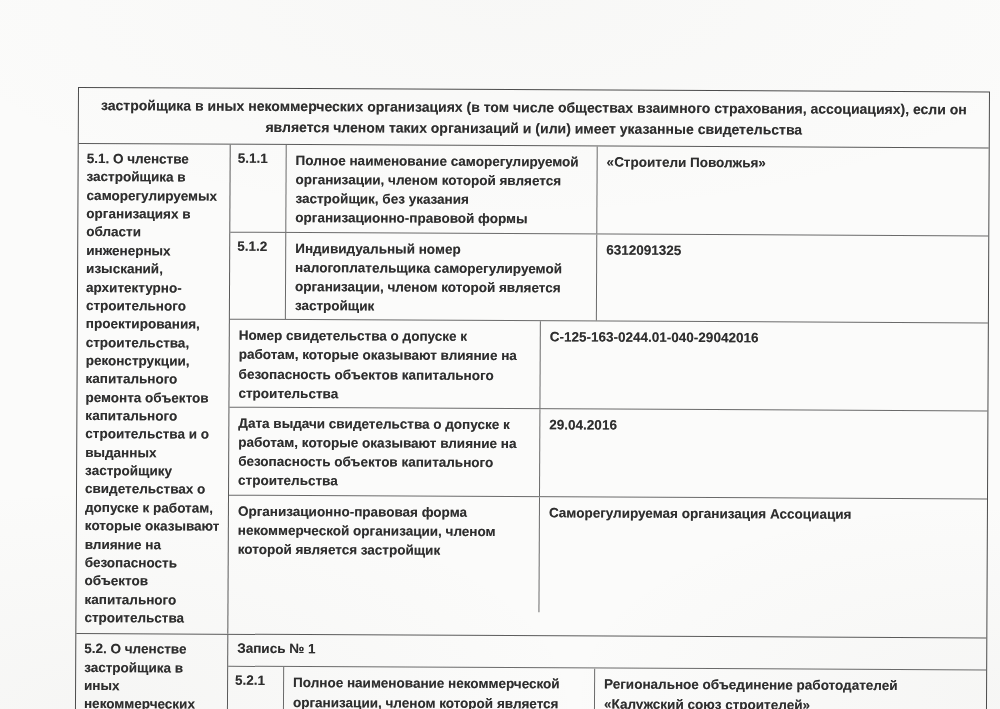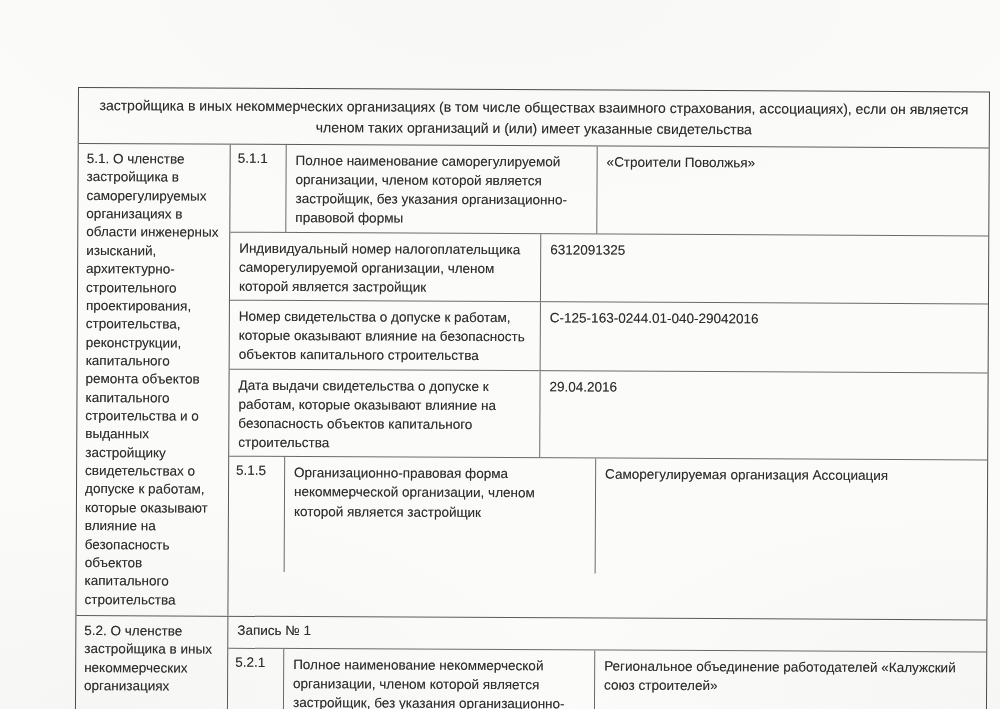--- a/index.html
+++ b/index.html
@@ -12,20 +12,21 @@
   }
   .scan-page {
     position: relative;
     width: 1000px;
     height: 709px;
     background:
       radial-gradient(ellipse 700px 320px at 10% 100%, rgba(130,130,120,0.045), transparent 70%),
       radial-gradient(ellipse 600px 280px at 98% 98%, rgba(130,130,120,0.04), transparent 70%),
       radial-gradient(ellipse 800px 300px at 50% 0%, rgba(140,140,130,0.03), transparent 75%),
       #fbfbfa;
+    font-weight: bold;
   }
   .skew-wrap {
     position: absolute;
     left: 78px;
     top: 87px;
     width: 912px;
     transform: rotate(0.28deg);
     transform-origin: 0 0;
   }
   .doc-table {
@@ -126,36 +127,36 @@
         <div class="section-title-cell">5.1. О членстве застройщика в саморегулируемых организациях в области инженерных изысканий, архитектурно-строительного проектирования, строительства, реконструкции, капитального ремонта объектов капитального строительства и о выданных застройщику свидетельствах о допуске к работам, которые оказывают влияние на безопасность объектов капитального строительства</div>
         <div class="section-body">
 
           <div class="data-row s1-row">
             <div class="code-cell">5.1.1</div>
             <div class="label-cell">Полное наименование саморегулируемой организации, членом которой является застройщик, без указания организационно-правовой формы</div>
             <div class="value-cell">«Строители Поволжья»</div>
           </div>
 
           <div class="data-row s1-row">
+            <div class="code-cell">5.1.2</div>
             <div class="label-cell">Индивидуальный номер налогоплательщика саморегулируемой организации, членом которой является застройщик</div>
             <div class="value-cell">6312091325</div>
           </div>
 
           <div class="data-row s1-row">
             <div class="label-cell">Номер свидетельства о допуске к работам, которые оказывают влияние на безопасность объектов капитального строительства</div>
             <div class="value-cell">С-125-163-0244.01-040-29042016</div>
           </div>
 
           <div class="data-row s1-row">
             <div class="label-cell">Дата выдачи свидетельства о допуске к работам, которые оказывают влияние на безопасность объектов капитального строительства</div>
             <div class="value-cell">29.04.2016</div>
           </div>
 
           <div class="data-row s1-row">
-            <div class="code-cell">5.1.5</div>
             <div class="label-cell">Организационно-правовая форма некоммерческой организации, членом которой является застройщик</div>
             <div class="value-cell">Саморегулируемая организация Ассоциация</div>
           </div>
 
         </div>
       </div>
 
       <div class="section">
         <div class="section-title-cell">5.2. О членстве застройщика в иных некоммерческих организациях</div>
         <div class="section-body">

